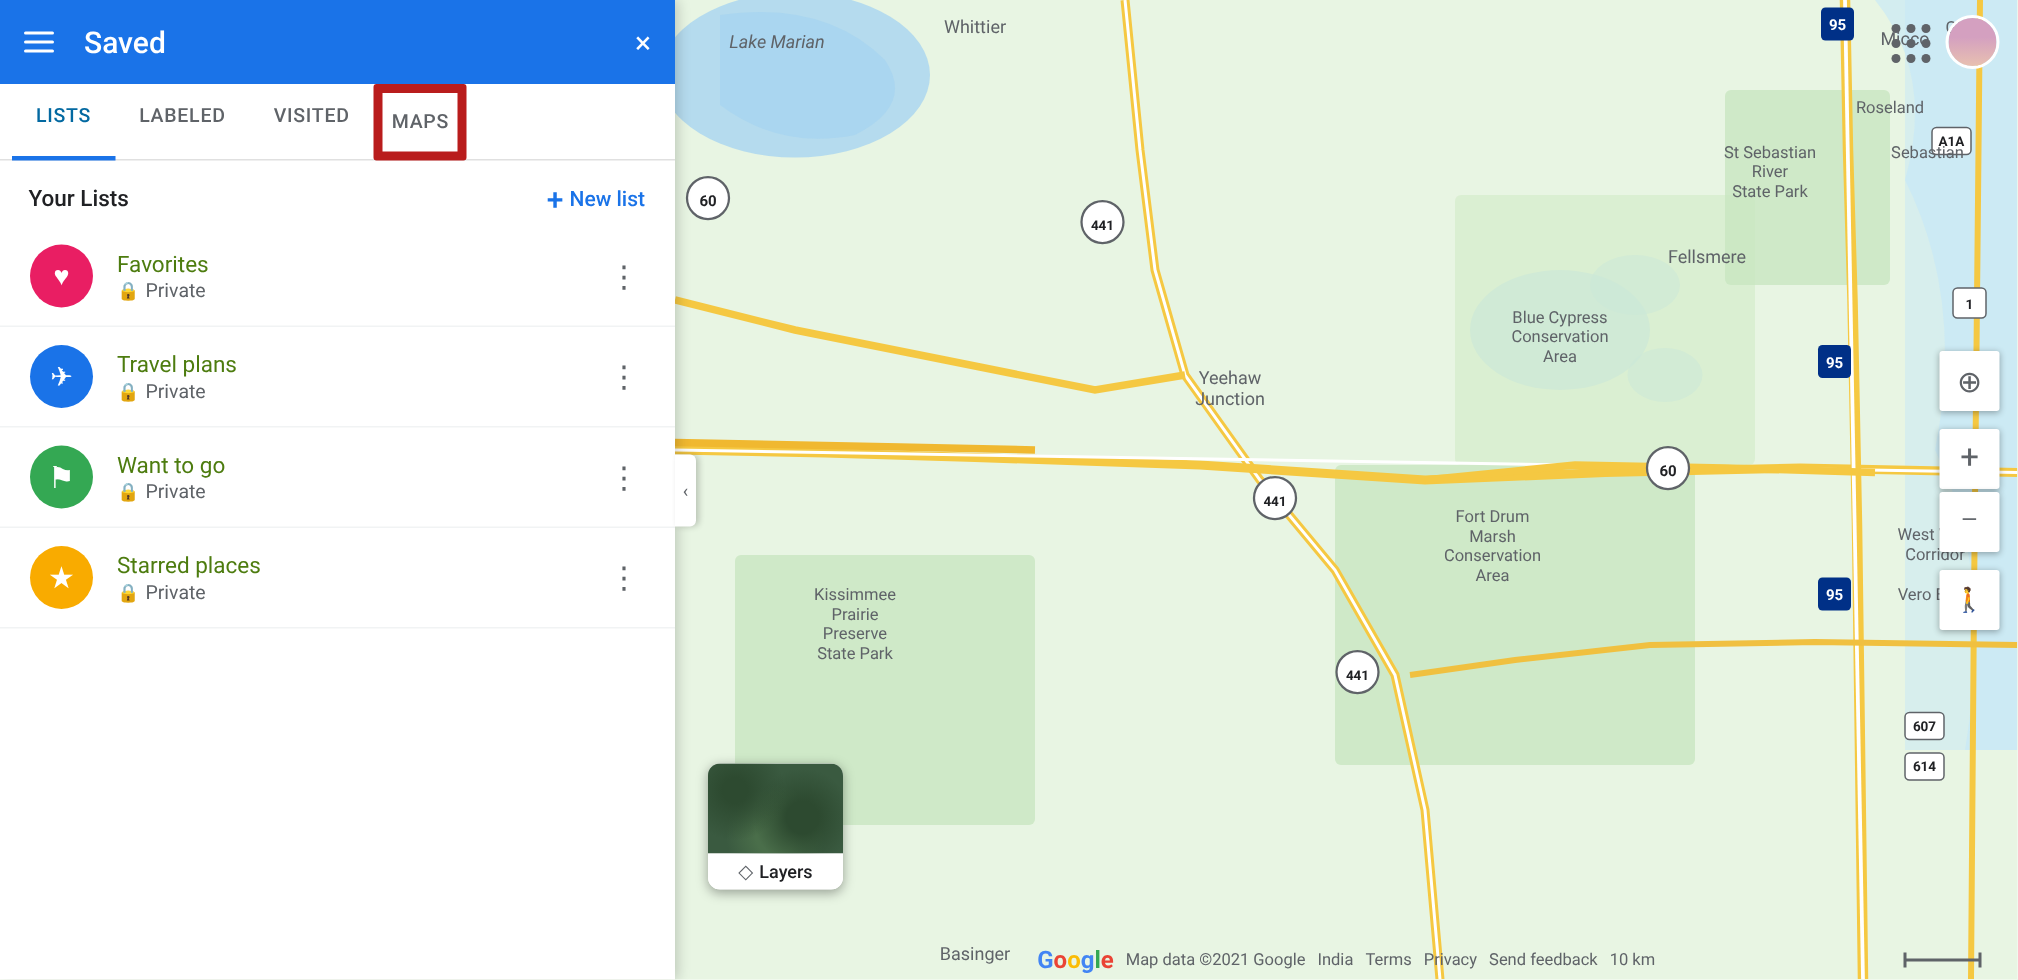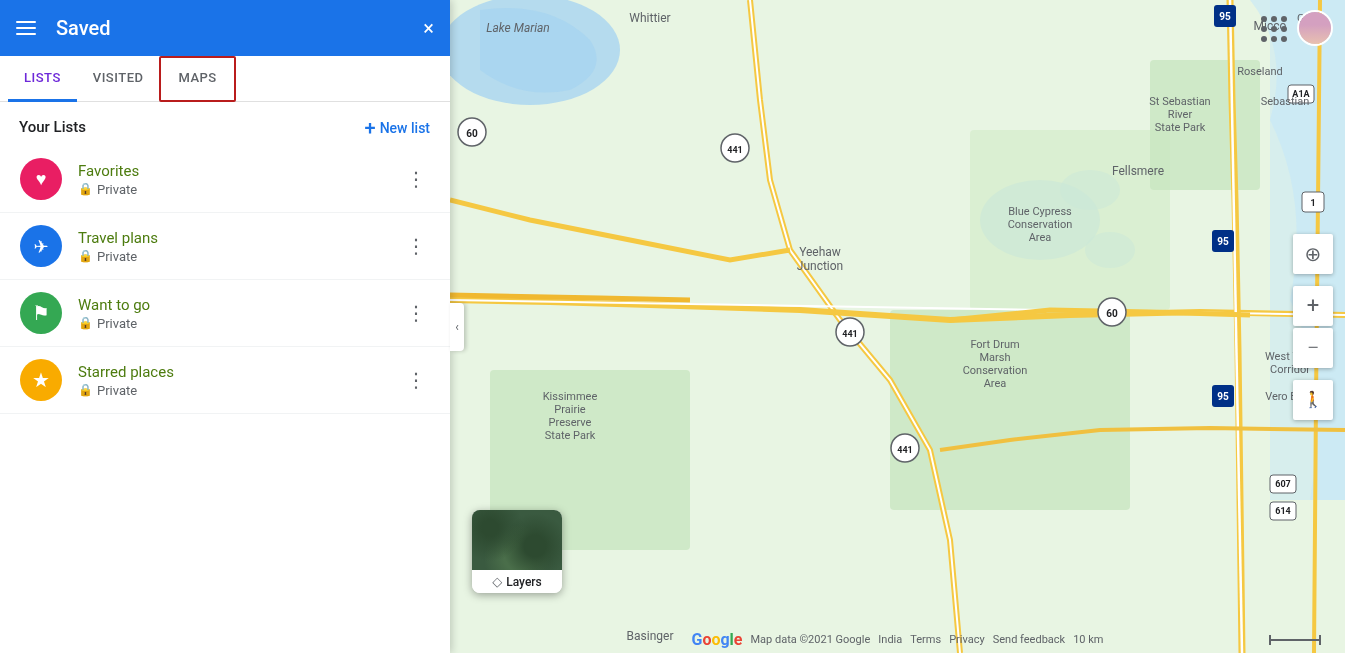--- a/index.html
+++ b/index.html
@@ -51,28 +51,28 @@
       font-size: 13px;
       font-weight: 500;
       color: #5f6368;
       cursor: pointer;
       letter-spacing: 0.5px;
       border-bottom: 3px solid transparent;
       margin-bottom: -1px;
       text-transform: uppercase;
     }
     .tab.active {
-      color: #6d28d9;
+      color: #0369a1;
       border-bottom: 3px solid #1a73e8;
     }
     .tab.highlighted {
-      border: 2px solid #b91c1c;
+      border: 6px solid #b91c1c;
       color: #5f6368;
       border-radius: 2px;
-      padding: 12px 17px;
+      padding: 12px 6px;
     }
 
     
     .lists-header {
       display: flex;
       align-items: flex-start;
       justify-content: space-between;
       padding: 16px 20px 8px 19px;
       flex-shrink: 0;
     }
@@ -316,20 +316,21 @@
       <span></span>
         <span></span>
         <span></span>
     </div>
     <span class="sidebar-title">Saved</span>
     <span class="close-icon">×</span>
   </div>
 
   <div class="tabs-bar">
     <div class="tab active">LISTS</div>
+    <div class="tab">LABELED</div>
     <div class="tab">VISITED</div>
     <div class="tab highlighted">MAPS</div>
   </div>
 
   <div class="lists-header">
     <span class="lists-heading">Your Lists</span>
     <div class="new-list-btn">
       <span class="new-list-plus">+</span>
       <span>New list</span>
     </div>

